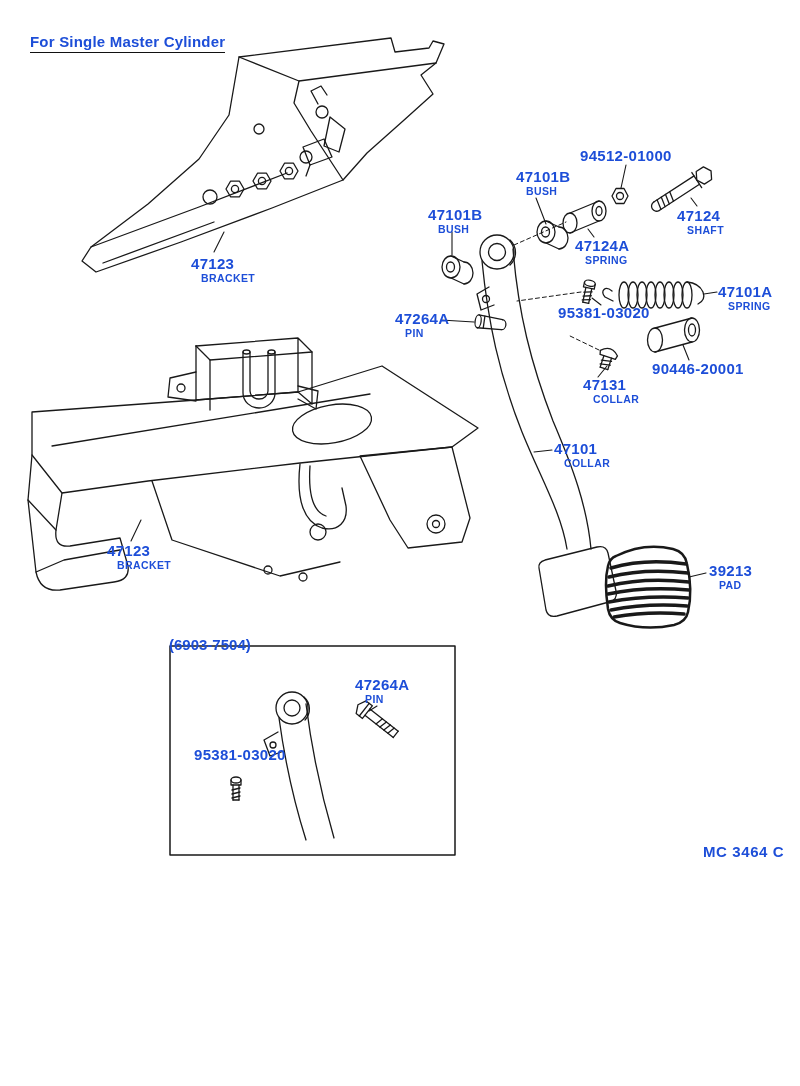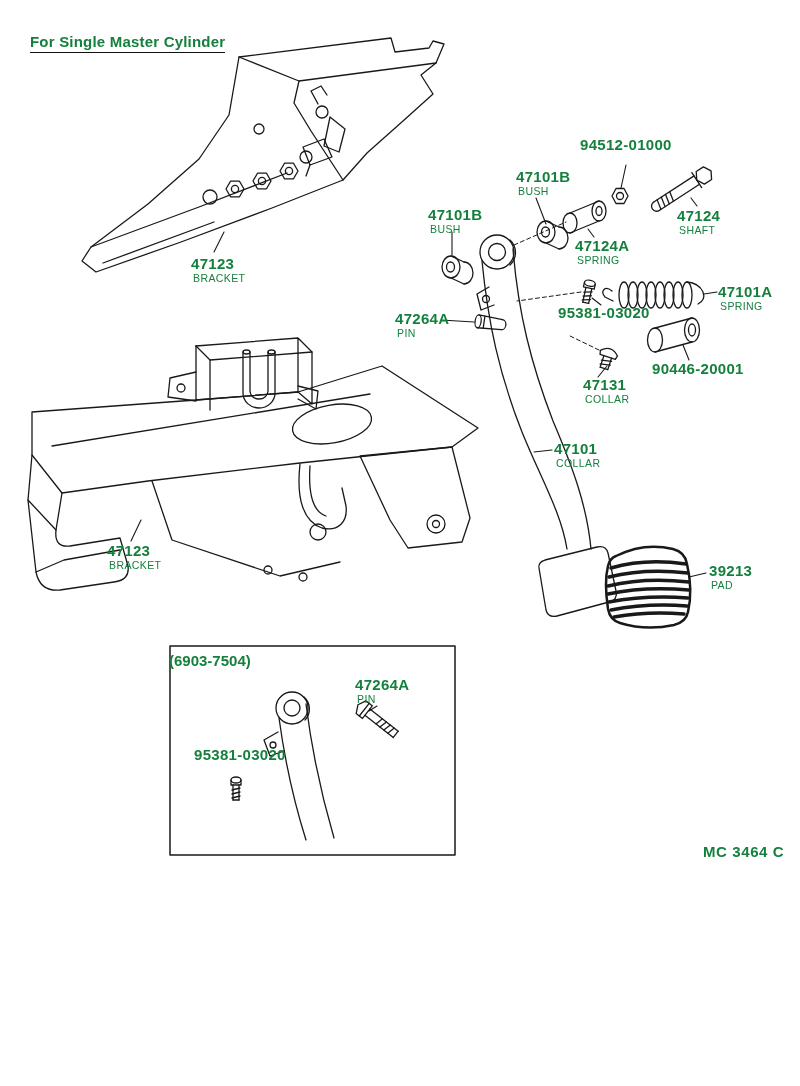--- a/index.html
+++ b/index.html
@@ -3,21 +3,21 @@
 <meta charset="utf-8">
 <style>
   html, body { margin: 0; padding: 0; background: #ffffff; }
   #page {
     position: relative;
     width: 800px;
     height: 1086px;
     background: #ffffff;
     overflow: hidden;
     font-family: "Liberation Sans", sans-serif;
-    color: #15803d;
+    color: #1d4ed8;
   }
   #art { position: absolute; left: 0; top: 0; }
   .section-title {
     position: absolute;
     font-size: 15px;
     font-weight: bold;
     letter-spacing: 0.2px;
     white-space: nowrap;
     padding-bottom: 2px;
     border-bottom: 1.8px solid #111;
@@ -30,24 +30,24 @@
   }
   .part-label { position: absolute; white-space: nowrap; }
   .part-number {
     font-size: 15px;
     font-weight: bold;
     letter-spacing: 0.3px;
     line-height: 16px;
   }
   .part-name {
     font-size: 10.5px;
-    font-weight: normal;
+    font-weight: bold;
     letter-spacing: 0.4px;
     line-height: 12px;
-    margin-left: 2px;
+    margin-left: 10px;
   }
   .footer-code {
     position: absolute;
     font-size: 15px;
     font-weight: bold;
     letter-spacing: 0.6px;
   }
 </style>
 </head>
 <body>
@@ -252,33 +252,33 @@
 
       <g stroke-width="1" stroke-dasharray="4 3">
         <path d="M514,245 L566,222"></path>
         <path d="M581,292 L517,301"></path>
         <path d="M599,350 L568,335"></path>
       </g>
     </g>
   </svg>
 
   <div class="section-title" style="left:30px; top:33px;">For Single Master Cylinder</div>
-  <div class="inset-range" style="left:169px; top:652px;">(6903-7504)</div>
+  <div class="inset-range" style="left:169px; top:636px;">(6903-7504)</div>
 
   <div class="part-label" style="left:191px; top:256px;">
     <div class="part-number">47123</div>
     <div class="part-name">BRACKET</div>
   </div>
 
   <div class="part-label" style="left:107px; top:543px;">
     <div class="part-number">47123</div>
     <div class="part-name">BRACKET</div>
   </div>
 
-  <div class="part-label" style="left:580px; top:137px;text-align:center;">
+  <div class="part-label" style="left:580px; top:148px;text-align:center;">
     <div class="part-number">94512-01000</div>
   </div>
 
   <div class="part-label" style="left:516px; top:169px;">
     <div class="part-number">47101B</div>
     <div class="part-name">BUSH</div>
   </div>
 
   <div class="part-label" style="left:428px; top:207px;">
     <div class="part-number">47101B</div>

